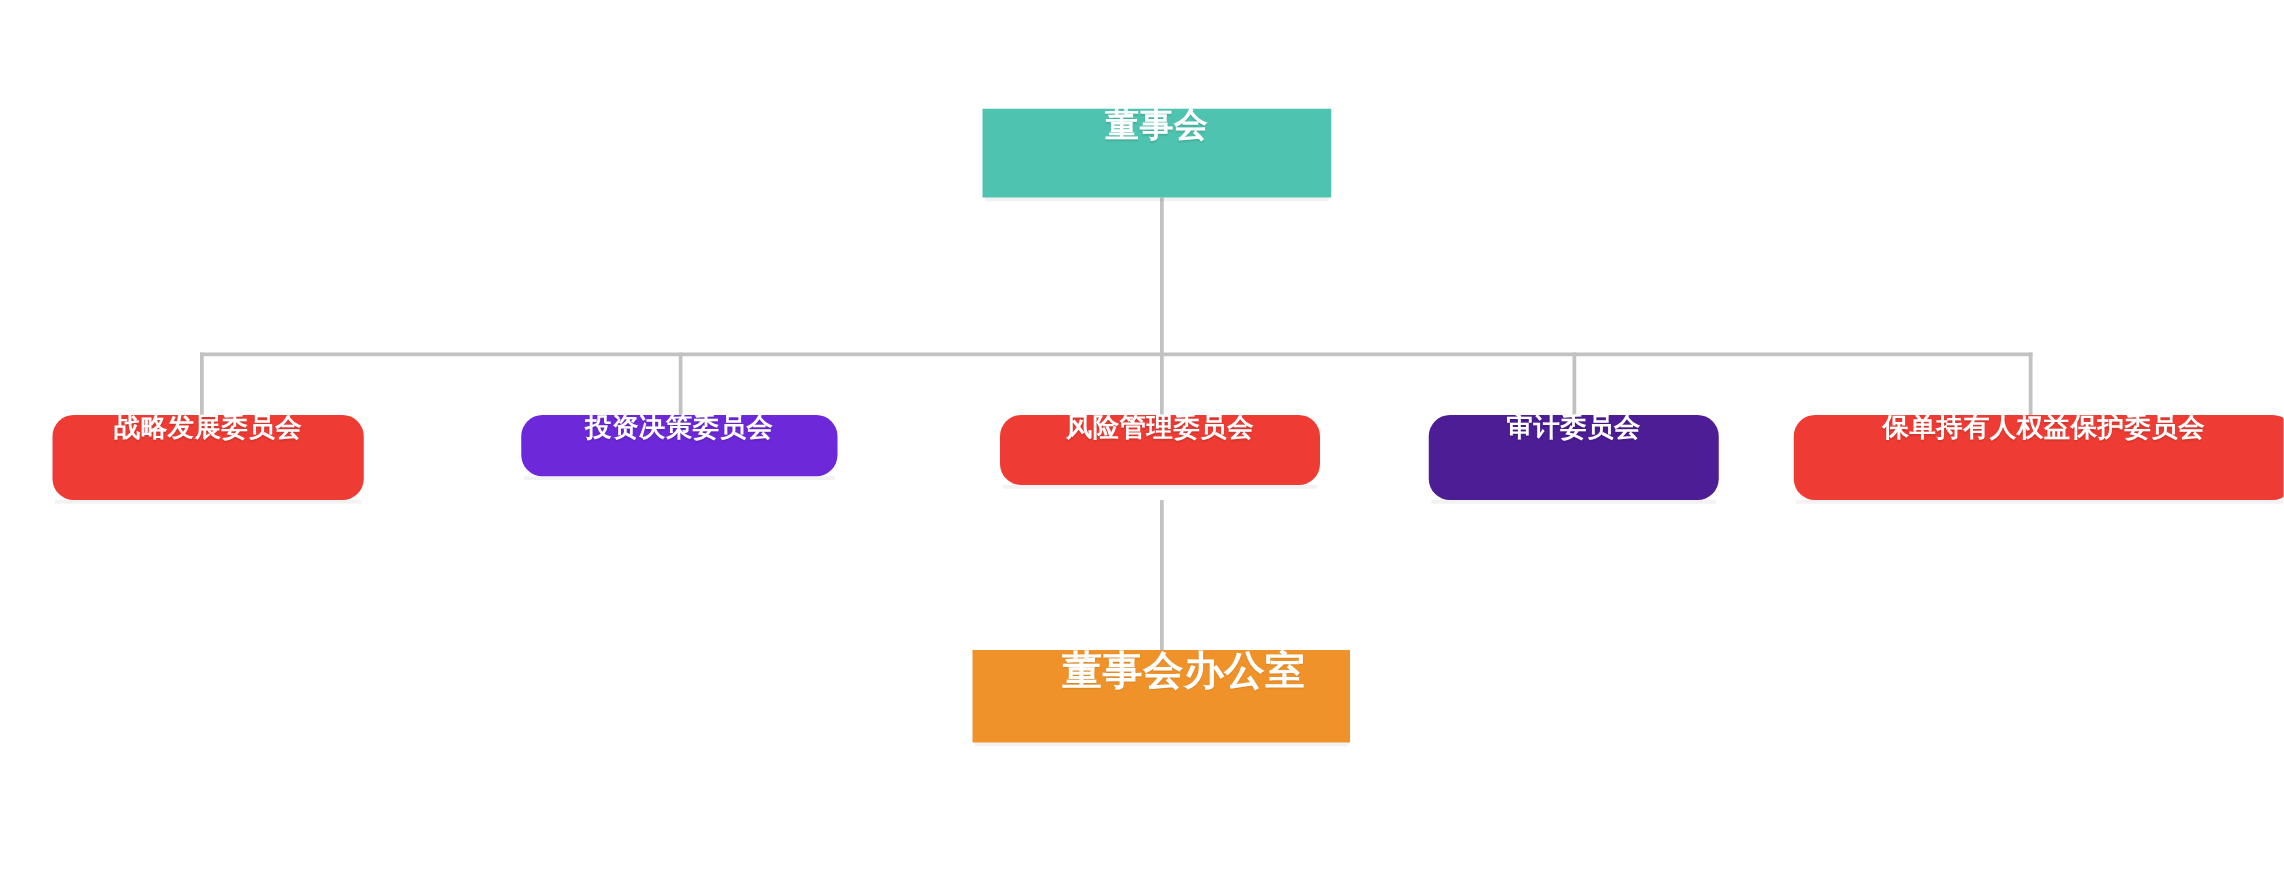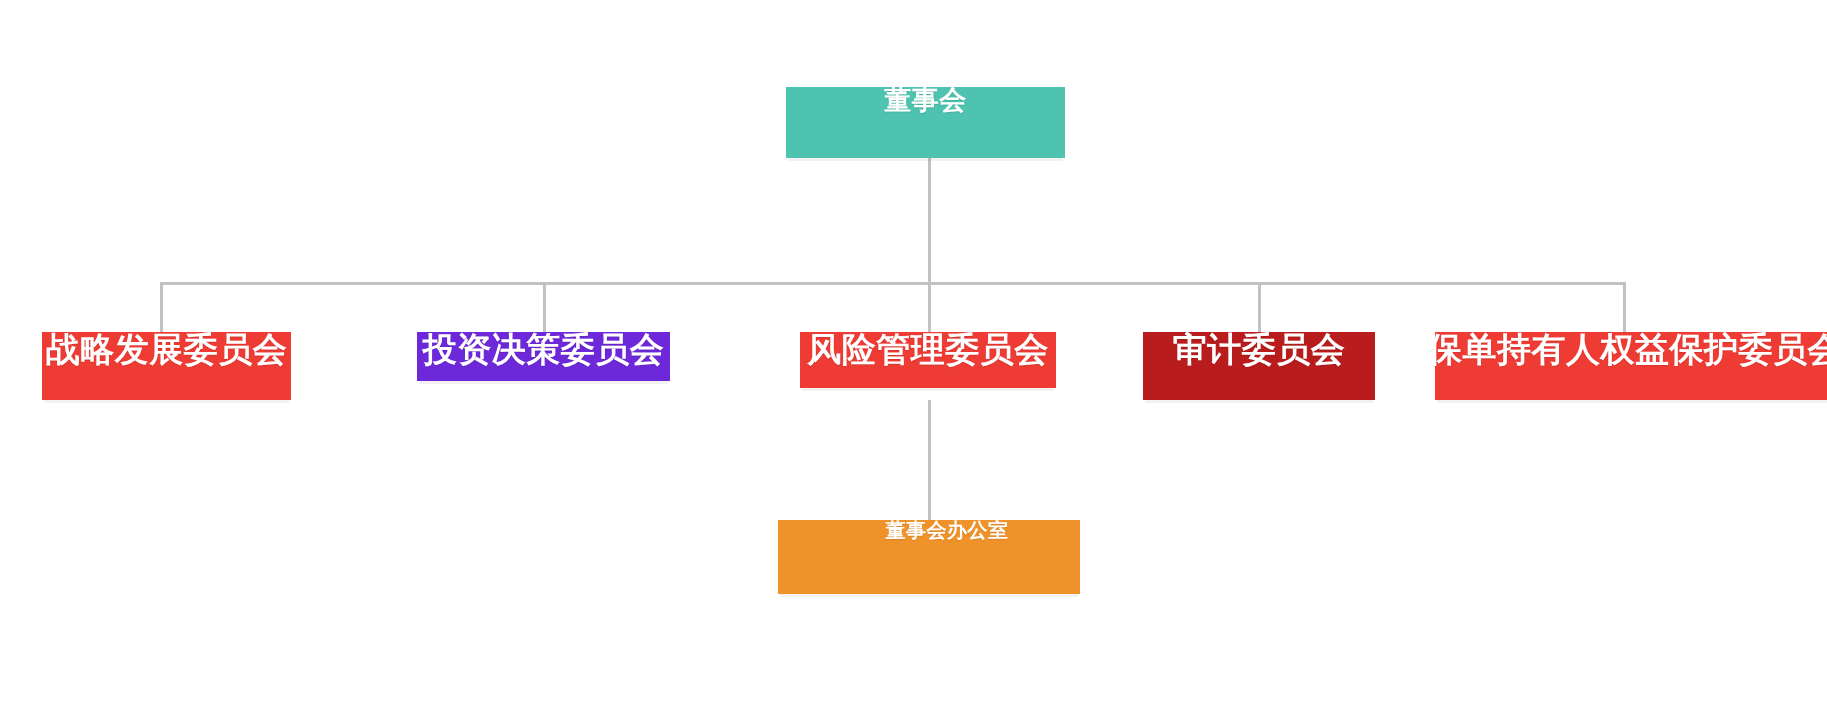--- a/index.html
+++ b/index.html
@@ -33,24 +33,25 @@
     white-space: nowrap;
     line-height: 1;
     text-shadow: 0 1px 1px rgba(0,0,0,0.10);
     z-index: 3;
   }
 
   .node-root {
     font-size: 27px;
   }
   .node-committee {
-    font-size: 34px;
+    font-size: 21px;
+    border-radius: 17px;
   }
   .node-office {
-    font-size: 20px;
+    font-size: 32px;
     padding-left: 36px;
   }
 
   
   .node::after {
     content: "";
     position: absolute;
     left: 2px;
     right: 2px;
     bottom: -3px;
@@ -93,21 +94,21 @@
   </div>
 
   <div class="node node-committee" style="left:417px; top:332px; width:253px; height:49px; background:#6d28d9;">
     <span>投资决策委员会</span>
   </div>
 
   <div class="node node-committee" style="left:800px; top:332px; width:256px; height:56px; background:#ee3b33;">
     <span>风险管理委员会</span>
   </div>
 
-  <div class="node node-committee" style="left:1143px; top:332px; width:232px; height:68px; background:#b91c1c;">
+  <div class="node node-committee" style="left:1143px; top:332px; width:232px; height:68px; background:#4c1d95;">
     <span>审计委员会</span>
   </div>
 
   <div class="node node-committee" style="left:1435px; top:332px; width:400px; height:68px; background:#ee3b33;">
     <span>保单持有人权益保护委员会</span>
   </div>
 
   <div class="node node-office" style="left:778px; top:520px; width:302px; height:74px; background:#ef9229;">
     <span>董事会办公室</span>
   </div>

